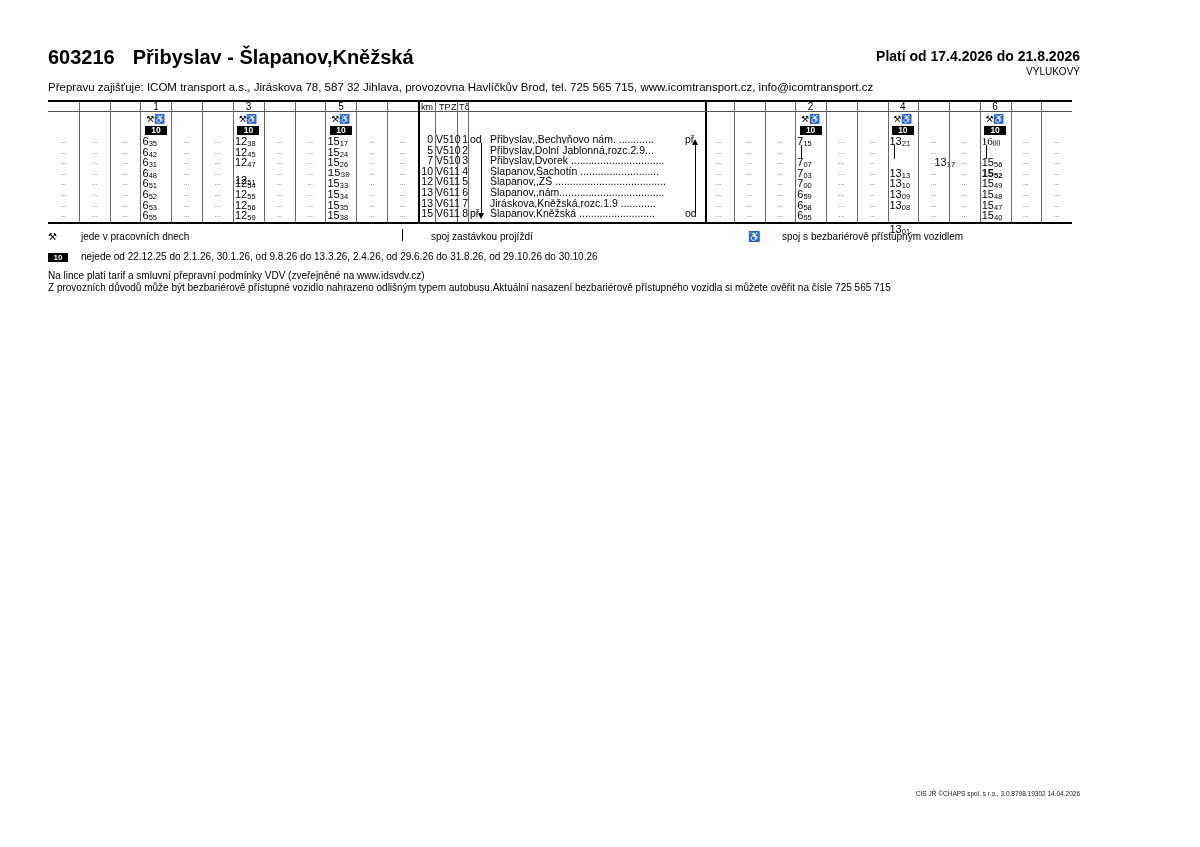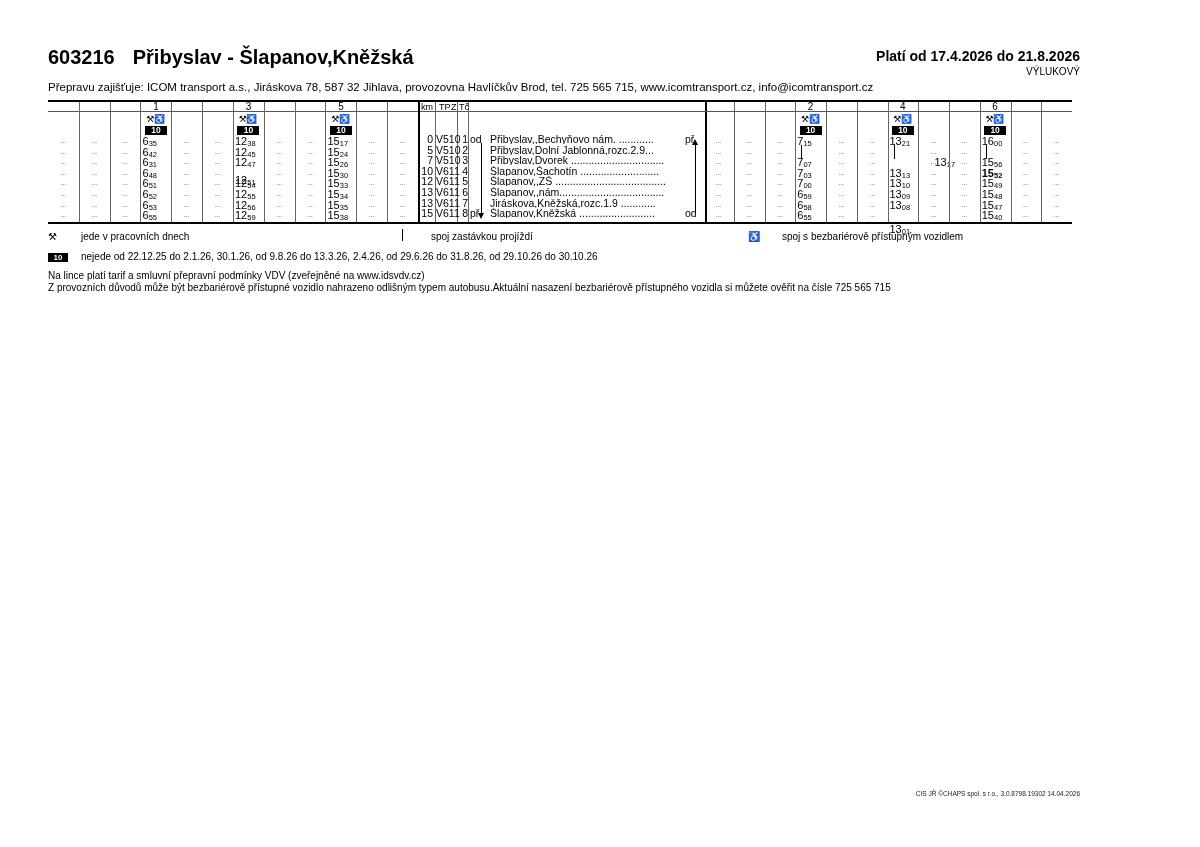--- a/index.html
+++ b/index.html
@@ -157,21 +157,21 @@
       <div class="cell" style="top: 97.6px;">...</div>
       <div class="cell" style="top: 108.2px;">...</div>
     </div>
     <div class="col" style="left: 277.5px; width: 30.8333px;">
       <div class="colnum">5</div>
       <div class="icons">⚒♿</div>
       <div class="badge">10</div>
       <div class="time" style="top: 34px;"><span>15</span><sub>17</sub></div>
       <div class="time" style="top: 44.6px;"><span>15</span><sub>24</sub></div>
       <div class="time" style="top: 55.2px;"><span>15</span><sub>26</sub></div>
-      <div class="time" style="top: 65.8px;"><span>15</span><sub>30</sub></div>
+      <div class="time" style="top: 65.8px; font-family: Liberation Mono, monospace;"><span>15</span><sub>30</sub></div>
       <div class="time" style="top: 76.4px;"><span>15</span><sub>33</sub></div>
       <div class="time" style="top: 87px;"><span>15</span><sub>34</sub></div>
       <div class="time" style="top: 97.6px;"><span>15</span><sub>35</sub></div>
       <div class="time" style="top: 108.2px;"><span>15</span><sub>38</sub></div>
     </div>
     <div class="col" style="left: 308.333px; width: 30.8333px;">
       <div class="cell" style="top: 34px;">...</div>
       <div class="cell" style="top: 44.6px;">...</div>
       <div class="cell" style="top: 55.2px;">...</div>
       <div class="cell" style="top: 65.8px;">...</div>
@@ -369,21 +369,21 @@
       <div class="cell" style="top: 65.8px;">...</div>
       <div class="cell" style="top: 76.4px;">...</div>
       <div class="cell" style="top: 87px;">...</div>
       <div class="cell" style="top: 97.6px;">...</div>
       <div class="cell" style="top: 108.2px;">...</div>
     </div>
     <div class="col" style="left: 276.75px; width: 30.75px;">
       <div class="colnum">6</div>
       <div class="icons">⚒♿</div>
       <div class="badge">10</div>
-      <div class="time" style="top: 34px;"><span>16</span><sub>00</sub></div>
+      <div class="time" style="top: 34px; font-family: Liberation Serif, serif;"><span>16</span><sub>00</sub></div>
       <div class="pass" style="top: 42.6px;"></div>
       <div class="time" style="top: 55.2px;"><span>15</span><sub>56</sub></div>
       <div class="time" style="top: 65.8px; font-weight: bold;"><span>15</span><sub>52</sub></div>
       <div class="time" style="top: 76.4px;"><span>15</span><sub>49</sub></div>
       <div class="time" style="top: 87px;"><span>15</span><sub>48</sub></div>
       <div class="time" style="top: 97.6px;"><span>15</span><sub>47</sub></div>
       <div class="time" style="top: 108.2px;"><span>15</span><sub>40</sub></div>
     </div>
     <div class="col" style="left: 307.5px; width: 30.75px;">
       <div class="cell" style="top: 34px;">...</div>

